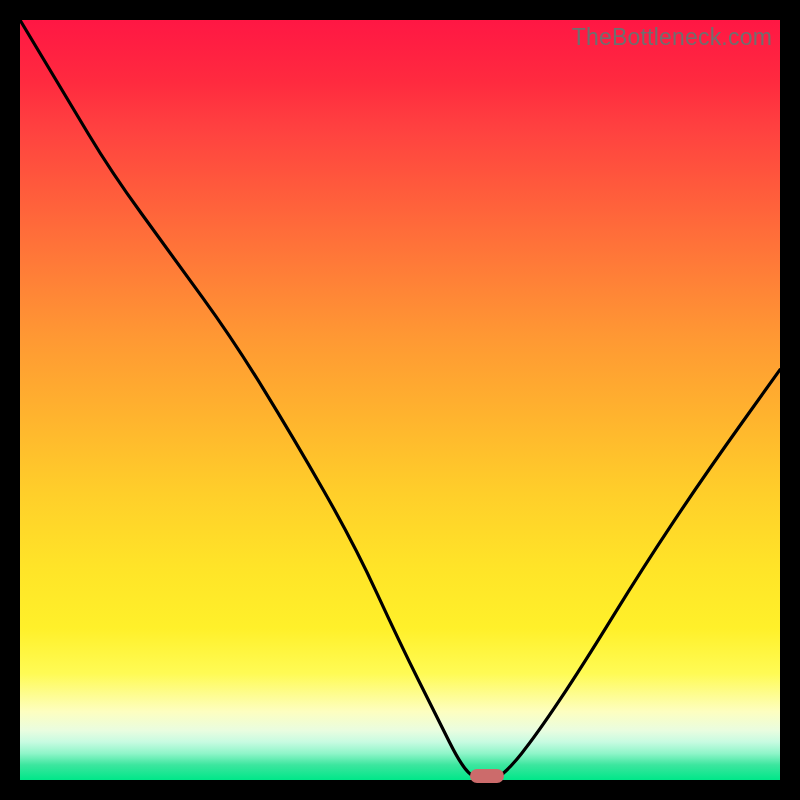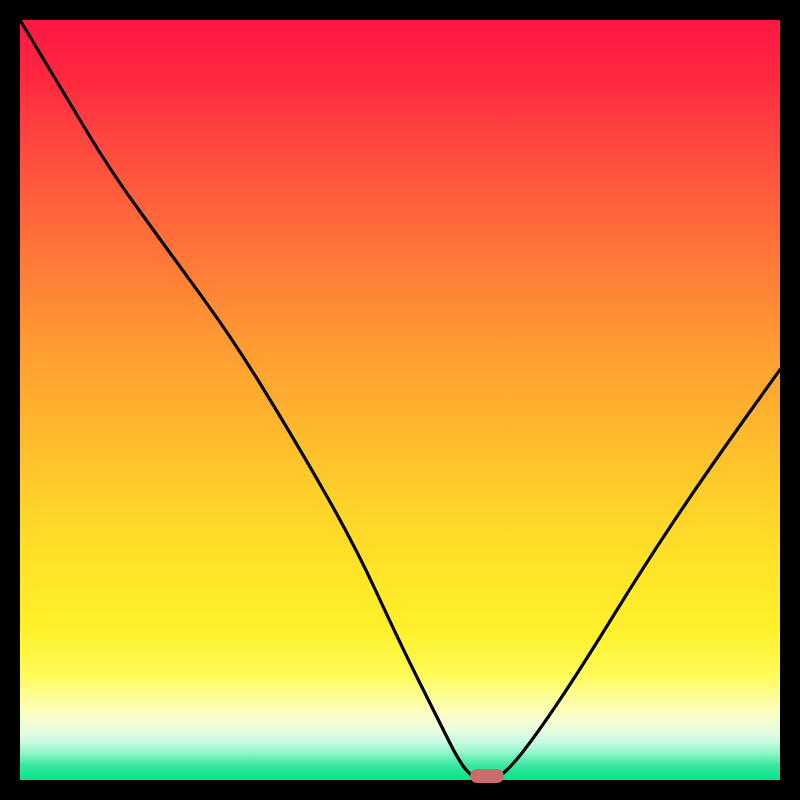--- a/index.html
+++ b/index.html
@@ -68,20 +68,21 @@
     border-radius: 7px;
     background: #cc6b6b;
     transform: translate(-50%, -50%);
   }
 </style>
 </head>
 <body>
 
 <div class="frame">
   <div class="plot-area">
+    <div class="watermark">TheBottleneck.com</div>
 
     <svg class="curve" viewBox="0 0 760 760" preserveAspectRatio="none">
       <path id="curve-path" fill="none" stroke="#000000" stroke-width="3.2" stroke-linecap="round" stroke-linejoin="round" d="M 0.0 0.0 Q 0.0 0.0 22.8 38.0 Q 45.6 76.0 68.4 114.0 Q 91.2 152.0 121.6 193.8 Q 152.0 235.6 182.4 277.4 Q 212.8 319.2 243.2 368.6 Q 273.6 418.0 304.0 471.2 Q 334.4 524.4 357.2 573.8 Q 380.0 623.2 399.0 661.2 Q 418.0 699.2 429.4 722.0 Q 440.8 744.8 448.4 752.4 Q 456.0 760.0 463.6 760.0 Q 471.2 760.0 478.8 756.2 Q 486.4 752.4 501.6 733.4 Q 516.8 714.4 539.6 680.2 Q 562.4 646.0 592.8 596.6 Q 623.2 547.2 653.6 501.6 Q 684.0 456.0 722.0 402.8 T 760.0 349.6"></path>
     </svg>
 
     <div id="marker" class="marker" style="left: 467.4px; top: 756px; background: rgb(204, 107, 107);"></div>
   </div>
 </div>
 
 </body></html>

